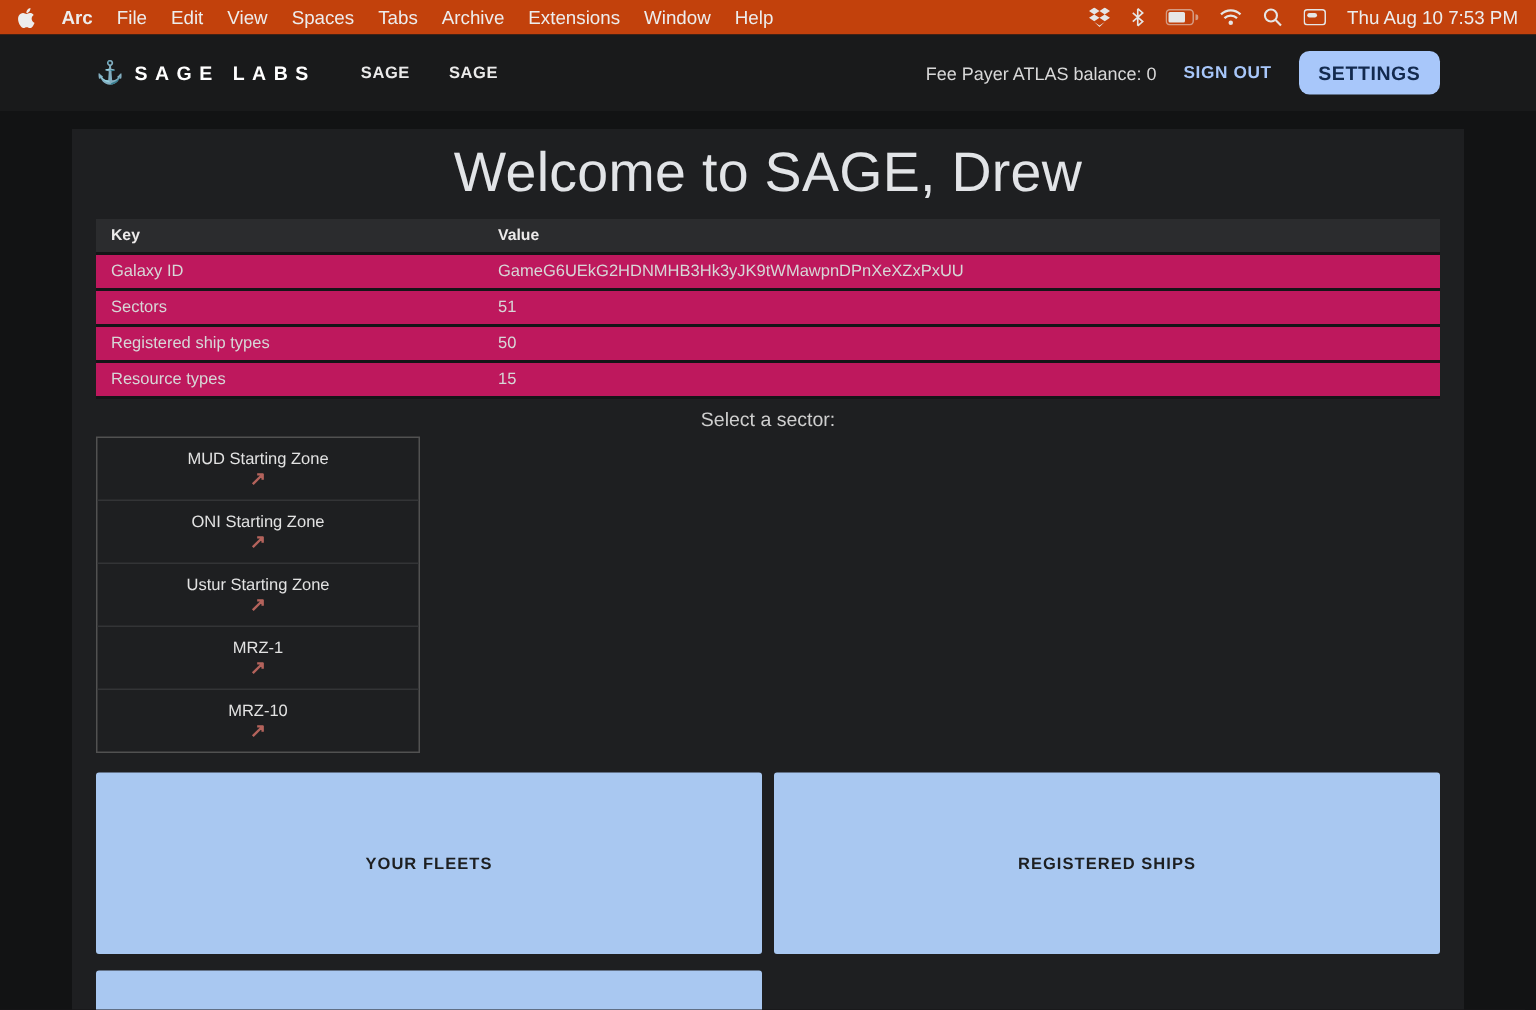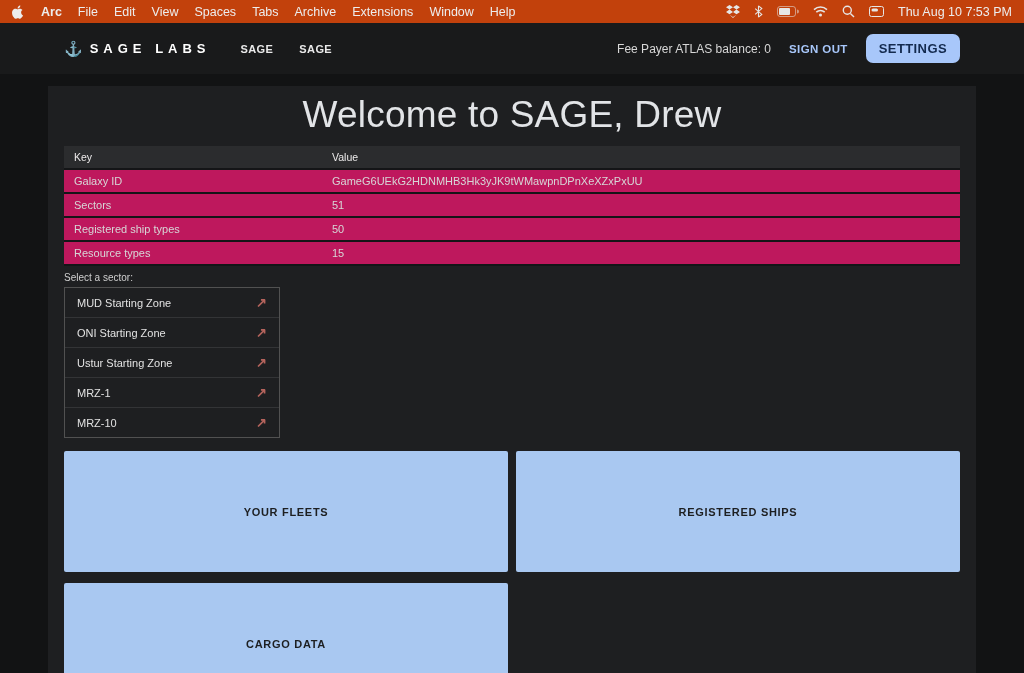--- a/index.html
+++ b/index.html
@@ -53,35 +53,35 @@
 
   .page-title {
     font-size:37px; font-weight:400; color:#e2e4e7;
     margin:6px 0 10px; letter-spacing:0.2px;text-align:center;
   }
 
   
   table.info-table { width:100%; border-collapse:collapse; font-size:11px; }
   .info-table th, .info-table td { text-align:left; padding:5px 10px; }
   .info-table th {
-    background:#2b2c2e; color:#eceaea; font-weight:400; font-size:10.5px;
+    background:#2b2c2e; color:#eceaea; font-weight:700; font-size:10.5px;
     border-bottom:2px solid #141517;
   }
   .info-table td {
     background:#be185d; color:#d7d7d7;
     border-bottom:2px solid #141517;
   }
   .info-table .col-key { width:258px; }
 
   
-  .sector-label { font-size:10px; color:#cfcfcf; margin:6px 0 4px; }
+  .sector-label { font-size:13px; color:#cfcfcf; margin:6px 0 4px;text-align:center; }
   .sector-list { width:216px; border:1px solid #515151; }
   .sector-item {
-    display:flex; align-items:center; justify-content:space-between;
-    padding:8px 12px; font-size:11px; color:#e2e2e2; cursor:pointer;
+    display:flex; align-items:center; 
+    padding:8px 12px; font-size:11px; color:#e2e2e2; cursor:pointer;flex-direction:column;
   }
   .sector-item + .sector-item { border-top:1px solid #333436; }
   .arrow-icon { color:#b4635c; font-size:13px; font-weight:700; line-height:1; }
 
   
   .cards {
     margin-top:13px;
     display:grid; grid-template-columns:1fr 1fr; gap:11px 8px;
   }
   .card {

